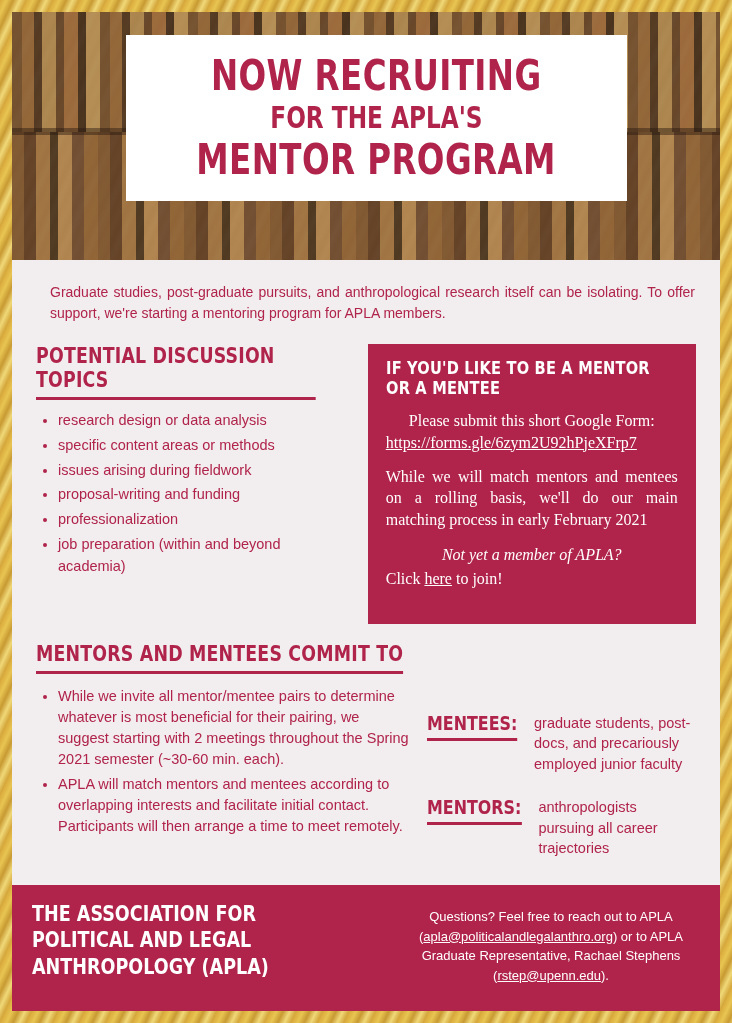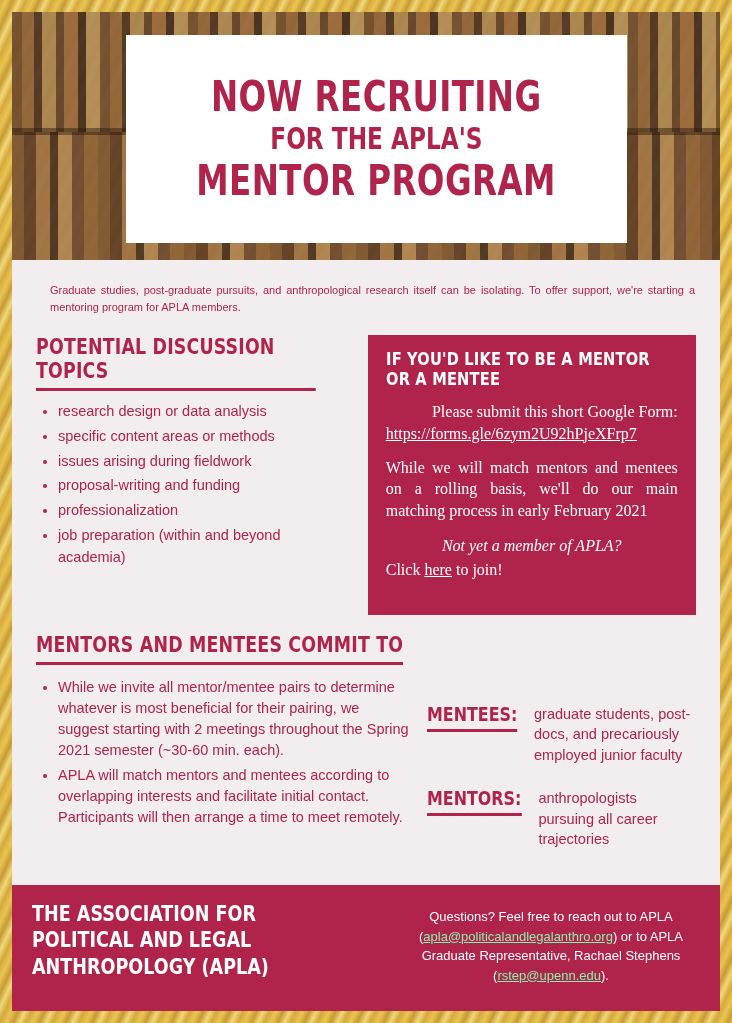--- a/index.html
+++ b/index.html
@@ -74,21 +74,21 @@
     background: rgba(40,25,15,.45);
   }
   .shelf-line.s1 { top: 128px; }
 
   
   .title-card {
     position: absolute;
     left: 126px;
     top: 35px;
     width: 501px;
-    height: 208px;
+    height: 166px;
     background: #ffffff;
     display: flex;
     flex-direction: column;
     align-items: center;
     justify-content: center;
     text-align: center;
   }
   .title-line1,
   .title-line3 {
     font-family: "DejaVu Sans Condensed", "Liberation Sans Narrow", "Liberation Sans", sans-serif;
@@ -116,21 +116,21 @@
     left: 12px;
     top: 260px;
     width: 708px;
     height: 625px;
     background: #f2eef0;
     box-sizing: border-box;
     padding: 22px 24px 0 24px;
   }
   .intro {
     color: #b0234a;
-    font-size: 11px;
+    font-size: 14px;
     line-height: 1.5;
     text-align: justify;
     margin: 0 1px 20px 14px;
   }
 
   .columns {
     display: flex;
     gap: 28px;
   }
   .col-left { width: 322px; }
@@ -266,21 +266,21 @@
     transform-origin: left top;
   }
   .footer-right {
     flex: 1;
     font-size: 13px;
     line-height: 1.5;
     text-align: center;
     padding-top: 6px;
   }
   .footer-right a {
-    color: #86efac;
+    color: #ffffff;
   }
 </style>
 </head>
 <body>
 
 <div class="poster">
   <div class="bg"></div>
   <div class="bg-books"></div>
   <div class="shelf-line s1"></div>
 
@@ -303,21 +303,21 @@
           <li>issues arising during fieldwork</li>
           <li>proposal-writing and funding</li>
           <li>professionalization</li>
           <li>job preparation (within and beyond academia)</li>
         </ul>
       </div>
 
       <div class="col-right">
         <div class="maroon-box">
           <h3>IF YOU'D LIKE TO BE A MENTOR OR A MENTEE</h3>
-          <p style="margin-bottom:2px;text-align:right;">Please submit this short Google Form:</p>
+          <p style="margin-bottom:2px;text-align:center;">Please submit this short Google Form:</p>
           <a class="form-link" href="#">https://forms.gle/6zym2U92hPjeXFrp7</a>
           <p style="margin-top:14px;">While we will match mentors and mentees on a rolling basis, we'll do our main matching process in early February 2021</p>
           <p class="center italic" style="margin-bottom:2px;">Not yet a member of APLA?</p>
           <p class="join"><span>Click </span><a href="#">here</a><span> to join!</span></p>
         </div>
       </div>
     </div>
 
     <h2 class="section" style="margin-top:18px;">MENTORS AND MENTEES COMMIT TO</h2>
 

